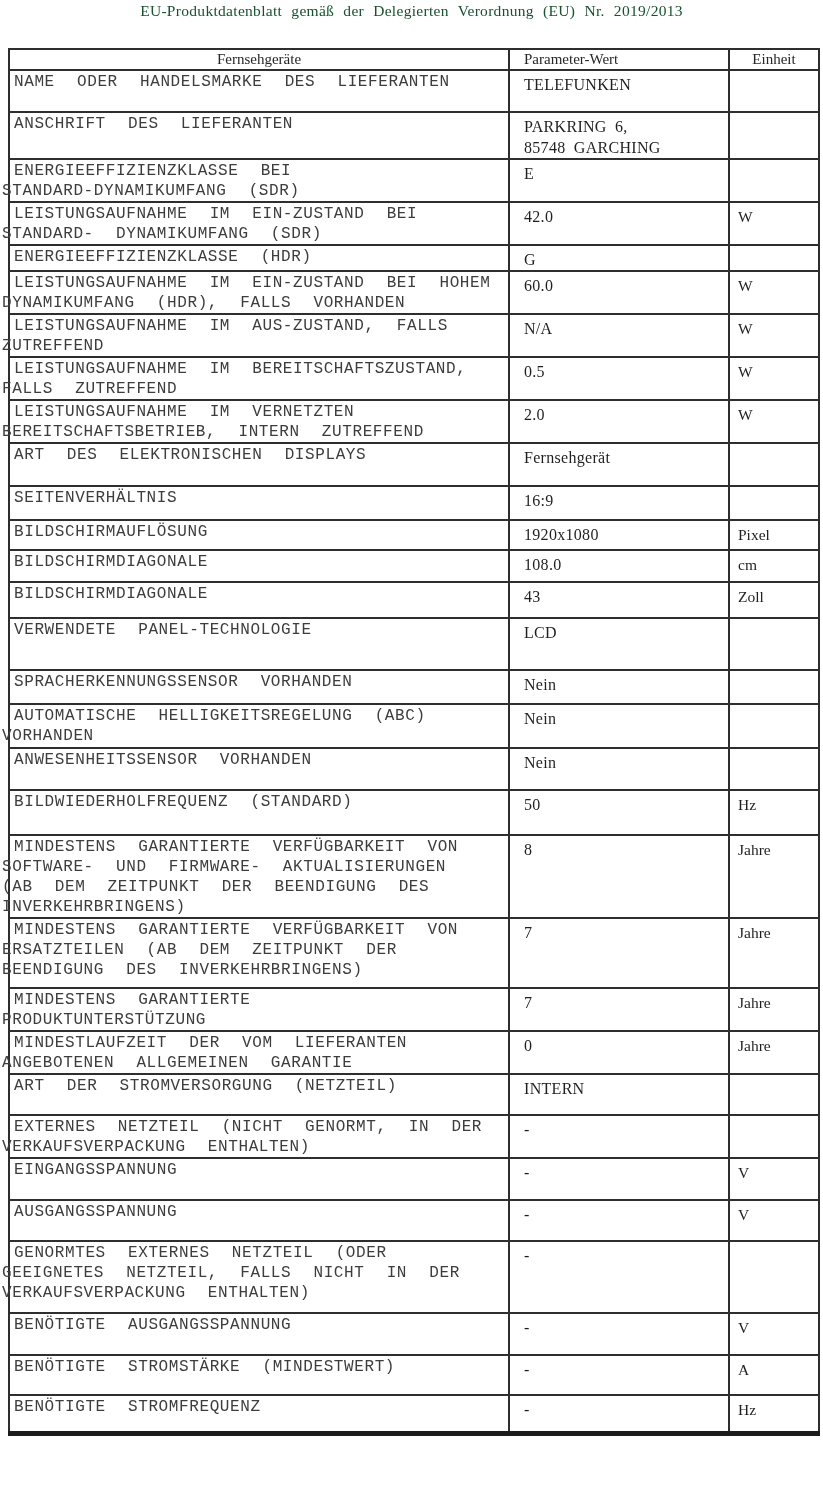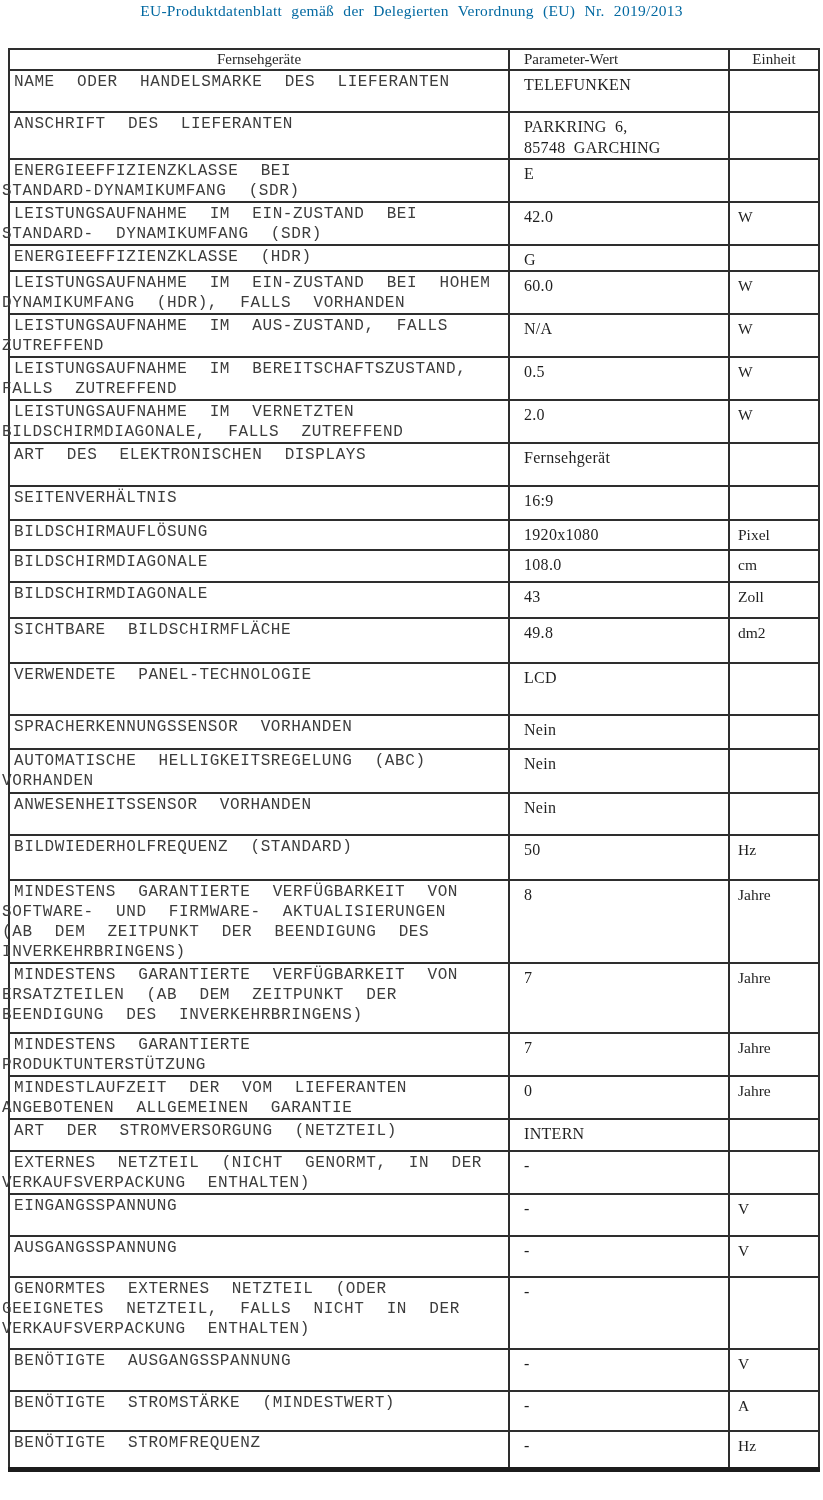--- a/index.html
+++ b/index.html
@@ -12,21 +12,21 @@
     font-family: "Liberation Serif", serif;
   }
   .doc-title {
     position: absolute;
     top: 2px;
     left: 0;
     width: 100%;
     text-align: center;
     font-family: "Liberation Serif", serif;
     font-size: 15.5px;
-    color: #0369a1;
+    color: #14532d;
     letter-spacing: 0.3px;
     word-spacing: 5px;
   }
   table.datasheet {
     position: absolute;
     left: 8px;
     top: 48px;
     width: 810px;
     border-collapse: collapse;
     table-layout: fixed;
@@ -197,21 +197,21 @@
           <td class="value">
             <div class="value-txt">0.5</div>
           </td>
           <td class="unit">
             <div class="unit-txt">W</div>
           </td>
         </tr>
         <tr style="height: 43px;">
           <td class="param">
             <div class="param-txt">LEISTUNGSAUFNAHME IM VERNETZTEN
-BILDSCHIRMDIAGONALE, FALLS ZUTREFFEND</div>
+BEREITSCHAFTSBETRIEB, INTERN ZUTREFFEND</div>
           </td>
           <td class="value">
             <div class="value-txt">2.0</div>
           </td>
           <td class="unit">
             <div class="unit-txt">W</div>
           </td>
         </tr>
         <tr style="height: 43px;">
           <td class="param">
@@ -259,31 +259,20 @@
         </tr>
         <tr style="height: 36px;">
           <td class="param">
             <div class="param-txt">BILDSCHIRMDIAGONALE</div>
           </td>
           <td class="value">
             <div class="value-txt">43</div>
           </td>
           <td class="unit">
             <div class="unit-txt">Zoll</div>
-          </td>
-        </tr>
-        <tr style="height: 45px;">
-          <td class="param">
-            <div class="param-txt">SICHTBARE BILDSCHIRMFLÄCHE</div>
-          </td>
-          <td class="value">
-            <div class="value-txt">49.8</div>
-          </td>
-          <td class="unit">
-            <div class="unit-txt">dm2</div>
           </td>
         </tr>
         <tr style="height: 52px;">
           <td class="param">
             <div class="param-txt">VERWENDETE PANEL-TECHNOLOGIE</div>
           </td>
           <td class="value">
             <div class="value-txt">LCD</div>
           </td>
           <td class="unit">
@@ -379,21 +368,21 @@
             <div class="param-txt">MINDESTLAUFZEIT DER VOM LIEFERANTEN
 ANGEBOTENEN ALLGEMEINEN GARANTIE</div>
           </td>
           <td class="value">
             <div class="value-txt">0</div>
           </td>
           <td class="unit">
             <div class="unit-txt">Jahre</div>
           </td>
         </tr>
-        <tr style="height: 32px;">
+        <tr style="height: 41px;">
           <td class="param">
             <div class="param-txt">ART DER STROMVERSORGUNG (NETZTEIL)</div>
           </td>
           <td class="value">
             <div class="value-txt">INTERN</div>
           </td>
           <td class="unit">
             <div class="unit-txt"></div>
           </td>
         </tr>

